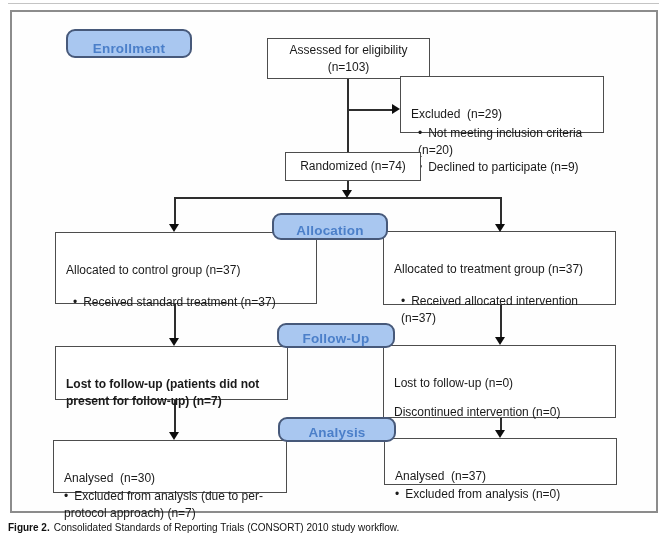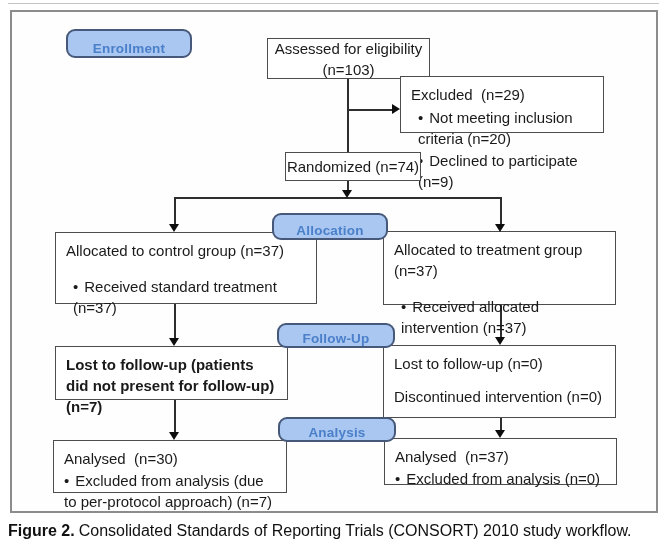--- a/index.html
+++ b/index.html
@@ -14,45 +14,45 @@
 
   .pill {
     position:absolute; z-index:5;
     background:#a9c7f0; border:2px solid #47597a; border-radius:9px;
     display:flex; align-items:flex-end; justify-content:center;
     color:#4b7fc9; font-weight:bold; font-size:13.5px; letter-spacing:.2px;
   }
   .box {
     position:absolute; z-index:2;
     background:#ffffff; border:1.4px solid #4d4d4d;
-    font-size:15px; line-height:1.4; color:#1a1a1a;
+    font-size:12px; line-height:1.4; color:#1a1a1a;
   }
   .box.center { display:flex; align-items:center; justify-content:center; text-align:center; }
   .pad { padding:7px 9px 6px 10px; }
-  .title { white-space:pre-wrap; }
+  .title { white-space:pre-wrap;margin-top:22px; }
   .bullets { padding-left:7px; margin-top:2px; }
   .bullet { margin-top:1px; }
   .bullet .glyph { margin-right:6px; }
   .gap-top { margin-top:15px; }
   .gap-top-sm { margin-top:12px; }
 
   .vline { position:absolute; width:1.5px; background:#2e2e2e; z-index:1; }
   .hline { position:absolute; height:1.5px; background:#2e2e2e; z-index:1; }
   .arrow-down {
     position:absolute; z-index:4; width:0; height:0;
     border-left:5px solid transparent; border-right:5px solid transparent;
     border-top:8px solid #0d0d0d;
   }
   .arrow-right {
     position:absolute; z-index:4; width:0; height:0;
     border-top:5px solid transparent; border-bottom:5px solid transparent;
     border-left:8px solid #0d0d0d;
   }
 
-  .caption { position:absolute; left:8px; top:522px; font-size:16px; color:#111; }
+  .caption { position:absolute; left:8px; top:522px; font-size:10px; color:#111; }
   .caption .lbl { font-weight:bold; margin-right:4px; }
 </style>
 </head>
 <body>
 
 <div class="topline"></div>
 <div class="frame"></div>
 
 <div class="pill" style="left:66px; top:29px; width:126px; height:29px;">
   <span>Enrollment</span>

